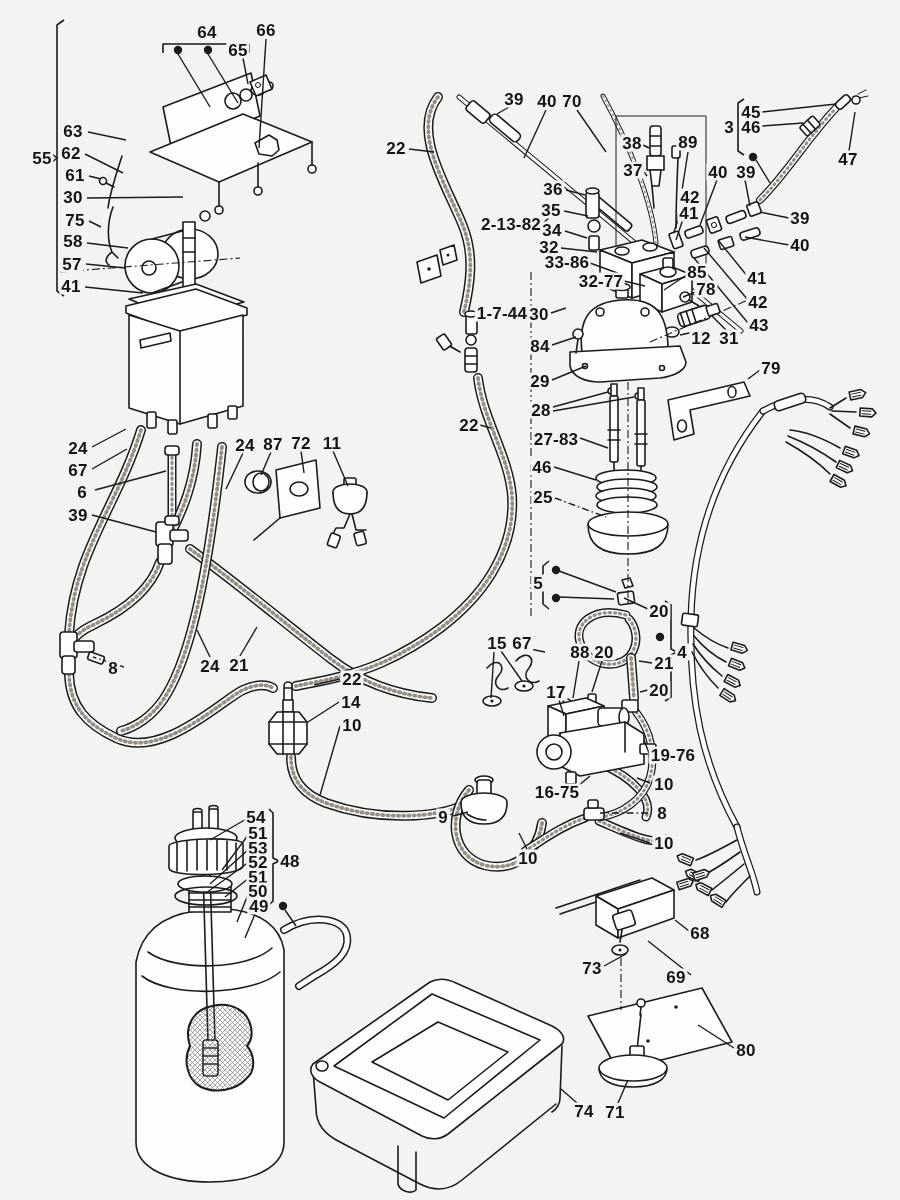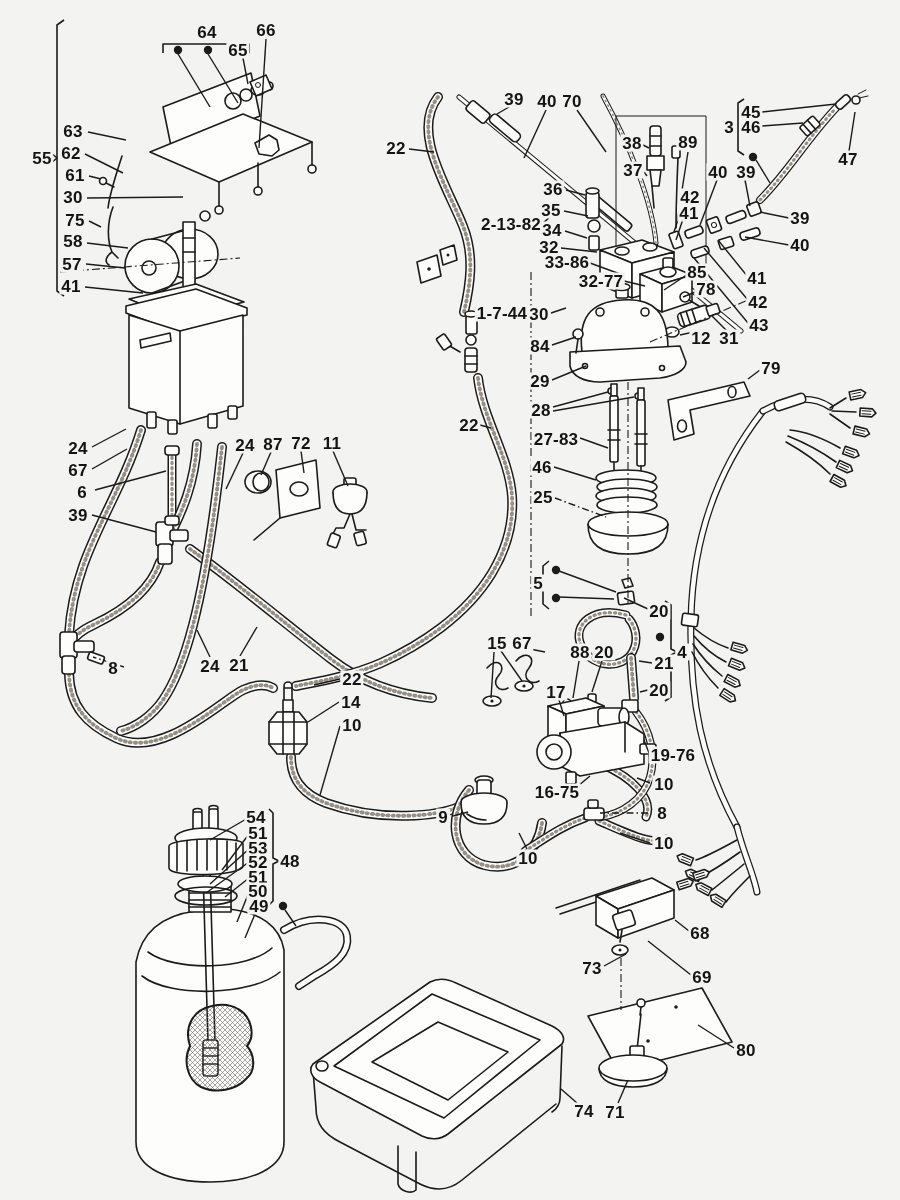--- a/index.html
+++ b/index.html
@@ -684,18 +684,18 @@
       <span class="callout" style="left: 256px; top: 817px;">54</span>
       <span class="callout" style="left: 258px; top: 833px;">51</span>
       <span class="callout" style="left: 258px; top: 848px;">53</span>
       <span class="callout" style="left: 258px; top: 862px;">52</span>
       <span class="callout" style="left: 290px; top: 861px;">48</span>
       <span class="callout" style="left: 258px; top: 877px;">51</span>
       <span class="callout" style="left: 258px; top: 891px;">50</span>
       <span class="callout" style="left: 259px; top: 906px;">49</span>
       <span class="callout" style="left: 700px; top: 933px;">68</span>
       <span class="callout" style="left: 592px; top: 968px;">73</span>
-      <span class="callout" style="left: 702px; top: 977px; text-align: right;">69</span>
+      <span class="callout" style="left: 676px; top: 977px; text-align: right;">69</span>
       <span class="callout" style="left: 746px; top: 1050px;">80</span>
       <span class="callout" style="left: 584px; top: 1111px;">74</span>
       <span class="callout" style="left: 615px; top: 1112px;">71</span>
     </div>
 </div>
 
 </body></html>

